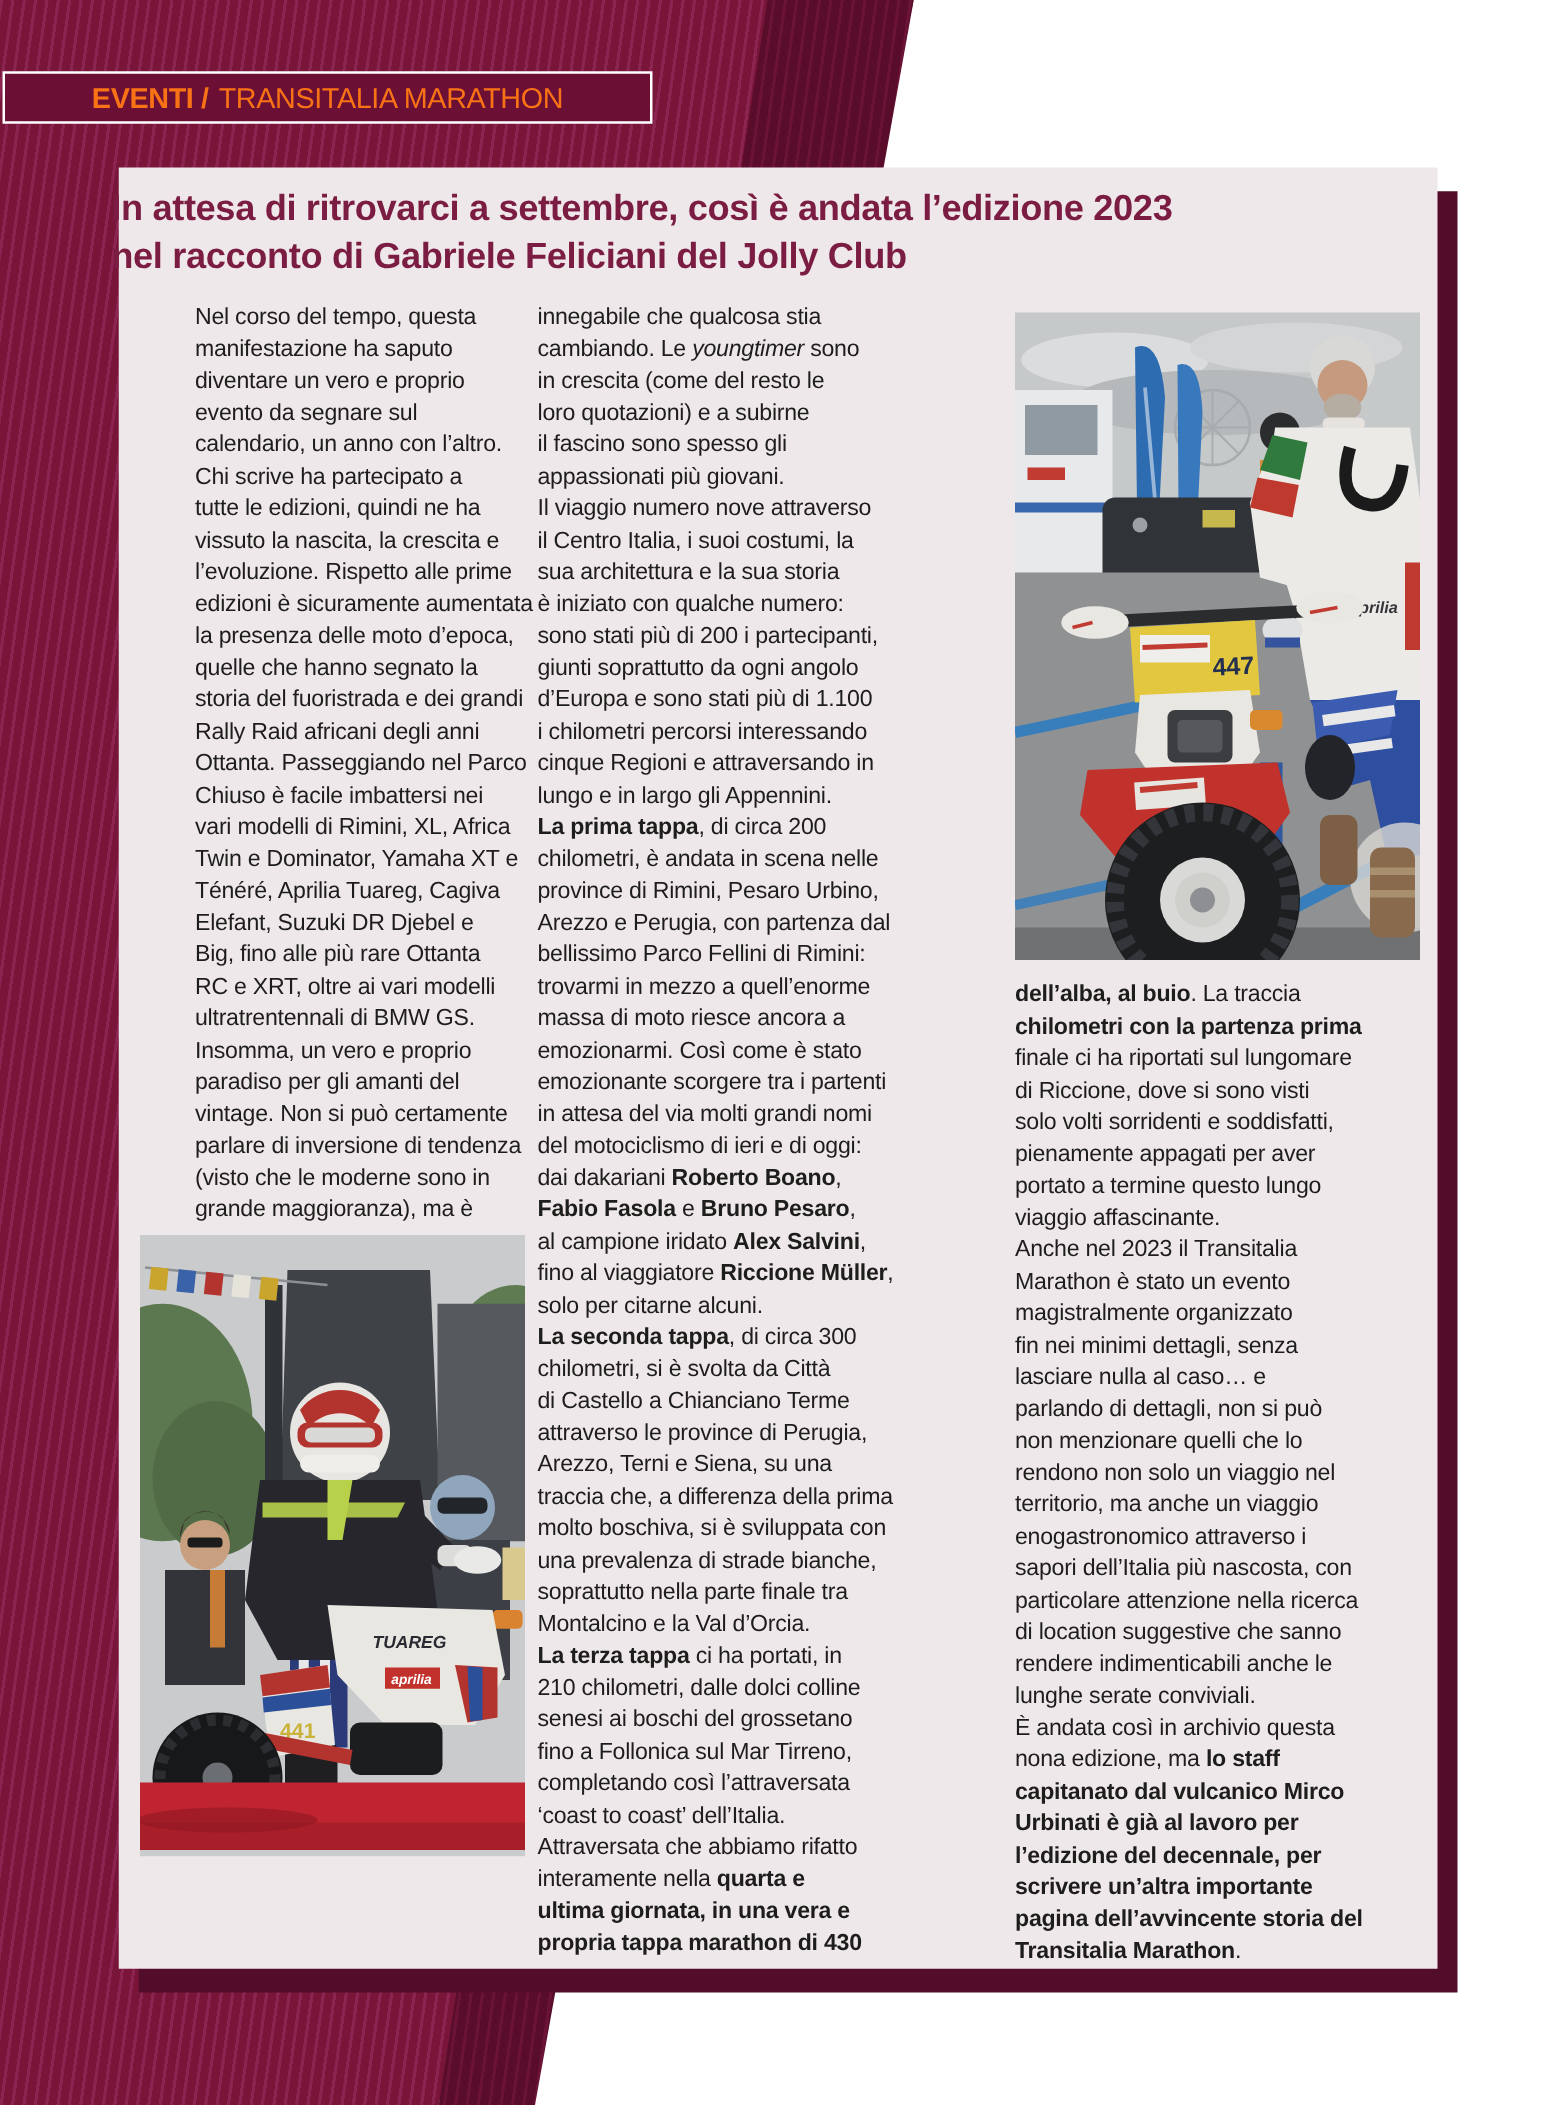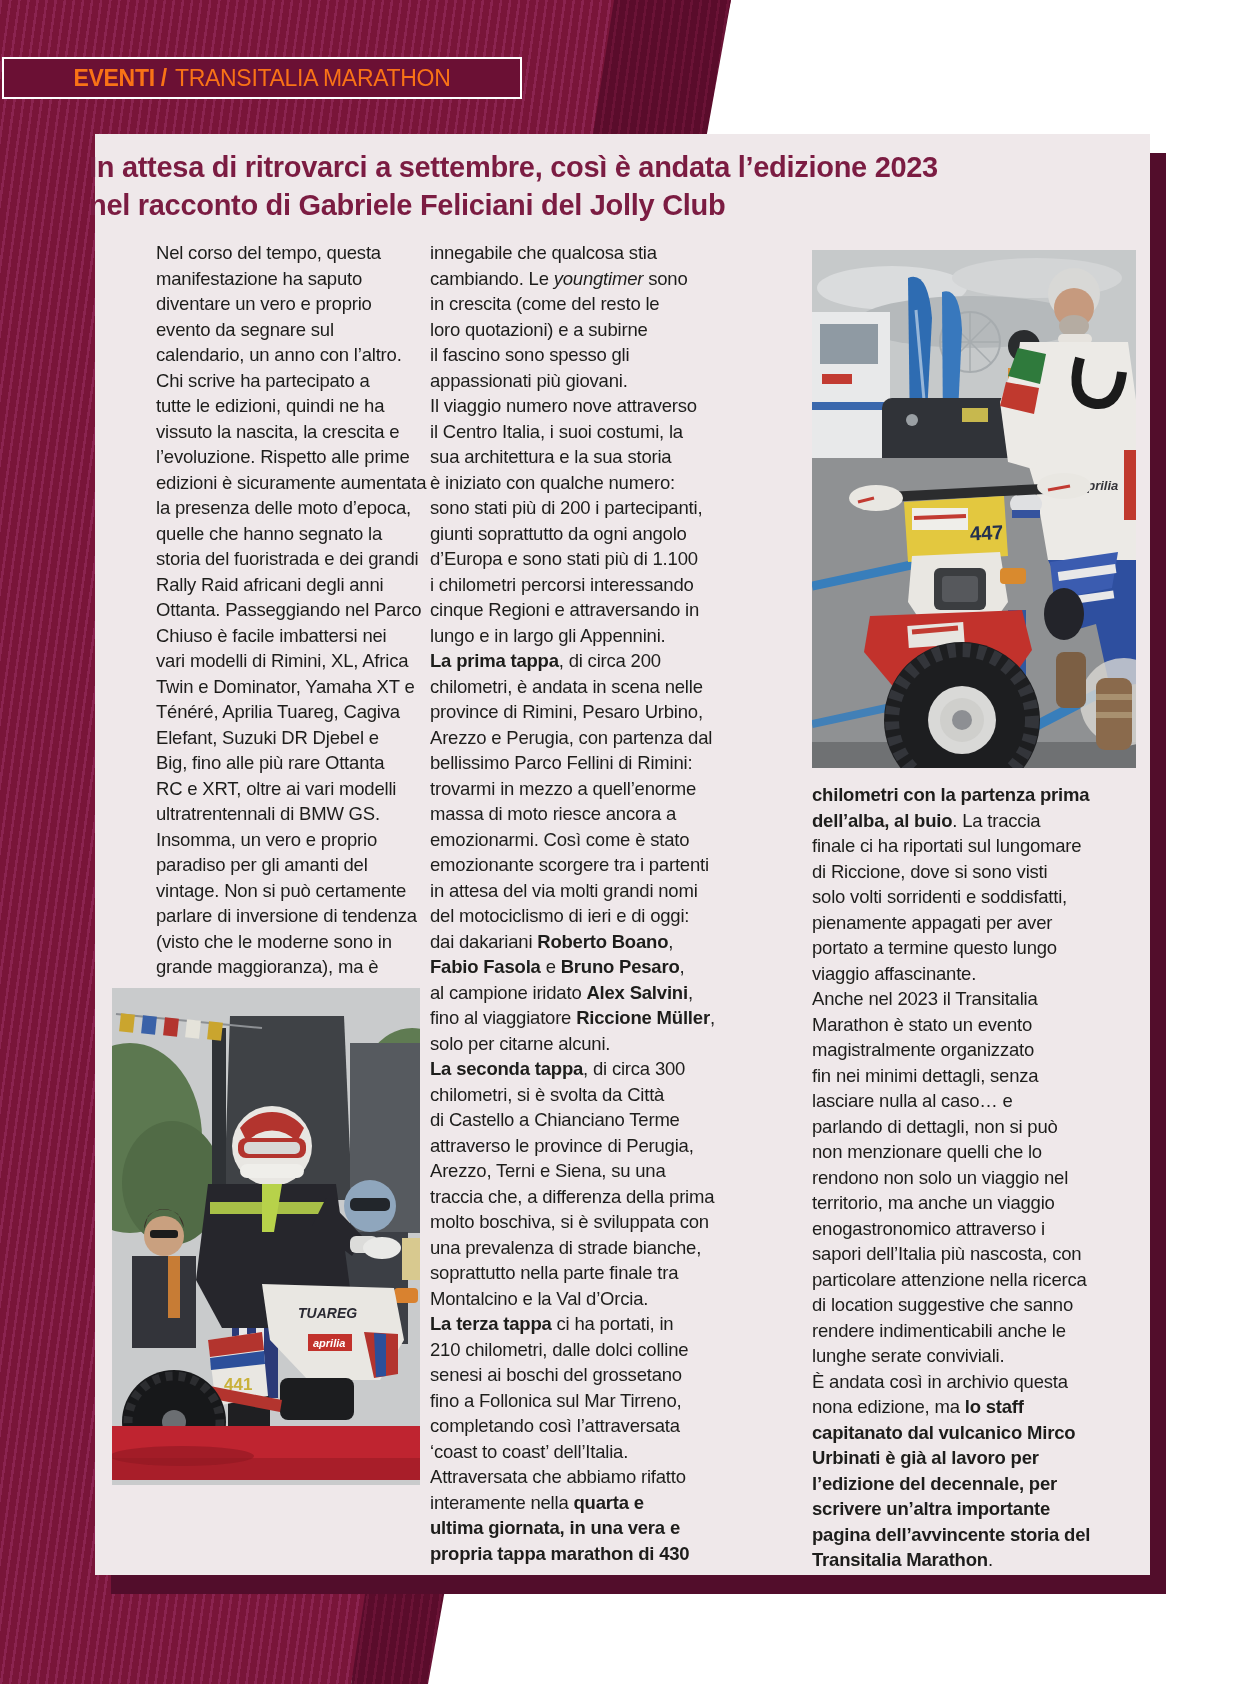--- a/index.html
+++ b/index.html
@@ -129,22 +129,22 @@
       <div class="ln">senesi ai boschi del grossetano</div>
       <div class="ln">fino a Follonica sul Mar Tirreno,</div>
       <div class="ln">completando così l’attraversata</div>
       <div class="ln">‘coast to coast’ dell’Italia.</div>
       <div class="ln">Attraversata che abbiamo rifatto</div>
       <div class="ln">interamente nella <b>quarta e</b></div>
       <div class="ln"><b>ultima giornata, in una vera e</b></div>
       <div class="ln"><b>propria tappa marathon di 430</b></div>
     </div>
   <div class="col" style="left:812px;top:782px;width:330px;">
+      <div class="ln"><b>dell’alba, al buio</b>. La traccia</div>
       <div class="ln"><b>chilometri con la partenza prima</b></div>
-      <div class="ln"><b>dell’alba, al buio</b>. La traccia</div>
       <div class="ln">finale ci ha riportati sul lungomare</div>
       <div class="ln">di Riccione, dove si sono visti</div>
       <div class="ln">solo volti sorridenti e soddisfatti,</div>
       <div class="ln">pienamente appagati per aver</div>
       <div class="ln">portato a termine questo lungo</div>
       <div class="ln">viaggio affascinante.</div>
       <div class="ln">Anche nel 2023 il Transitalia</div>
       <div class="ln">Marathon è stato un evento</div>
       <div class="ln">magistralmente organizzato</div>
       <div class="ln">fin nei minimi dettagli, senza</div>

